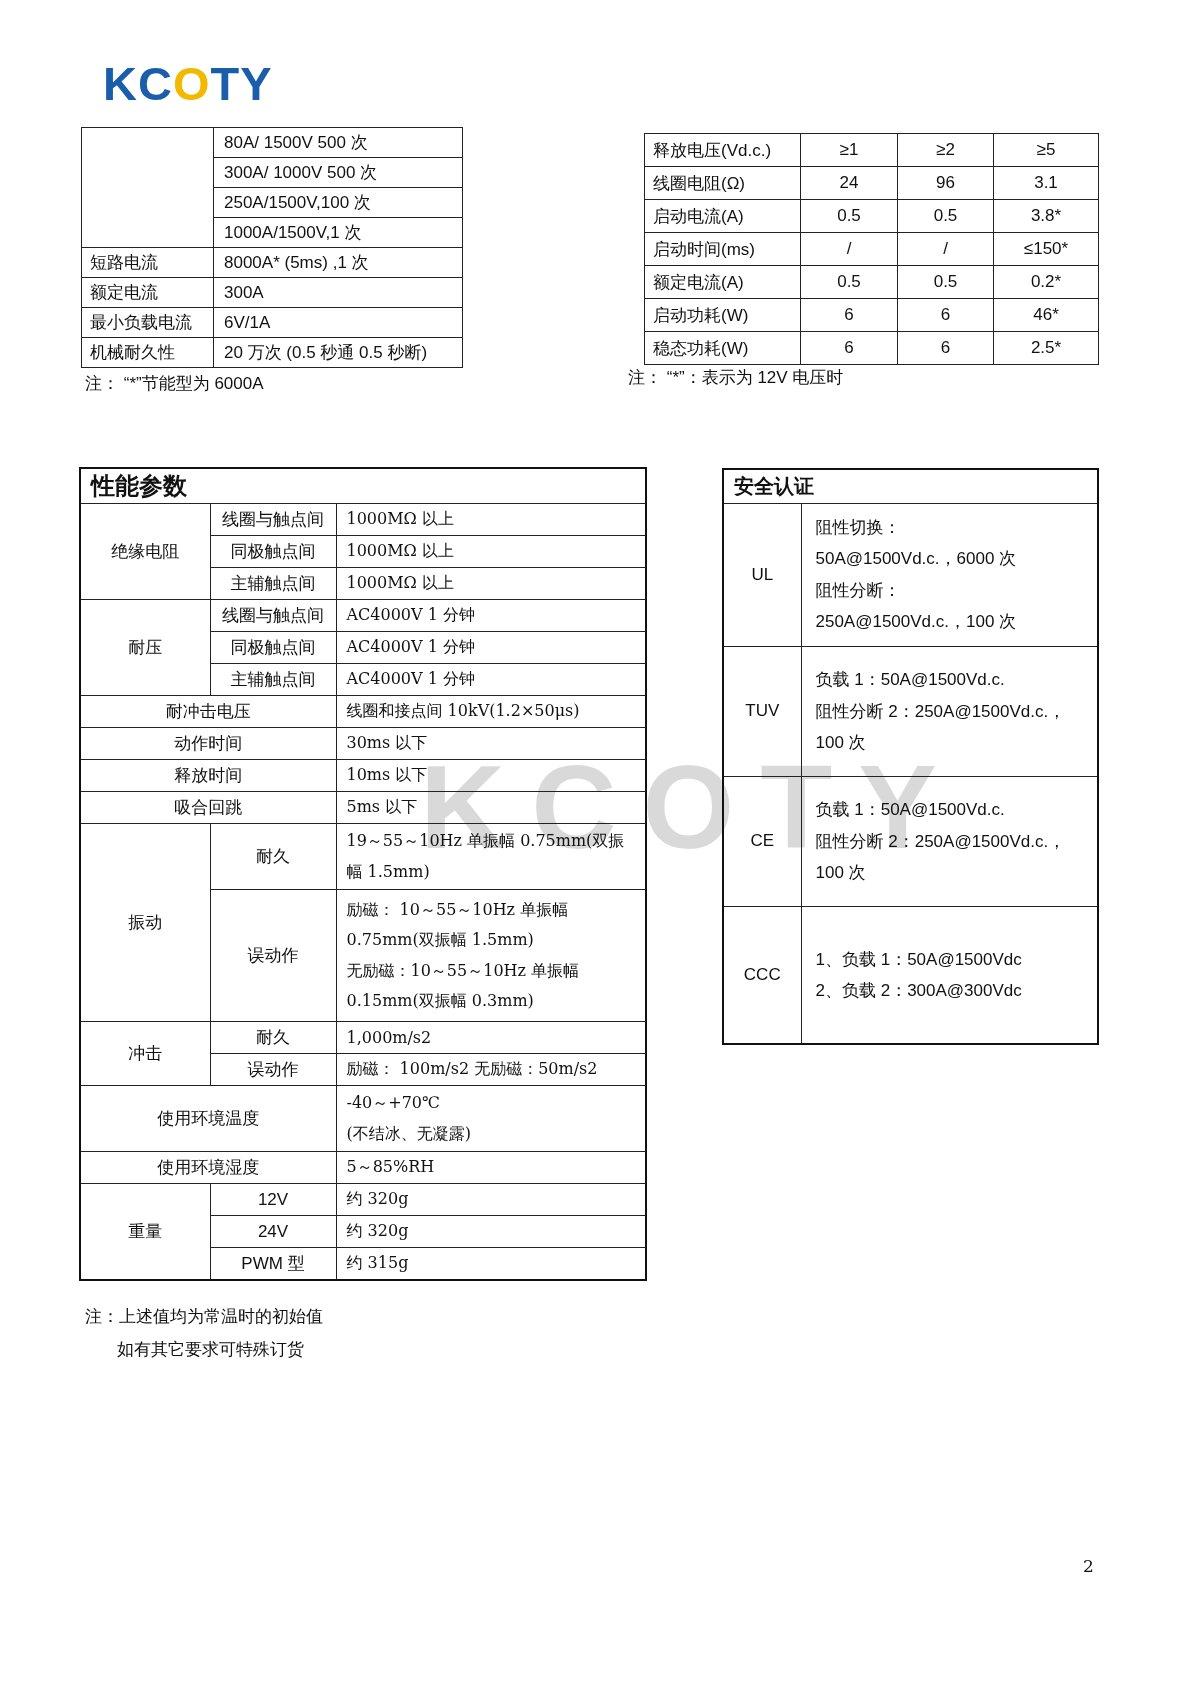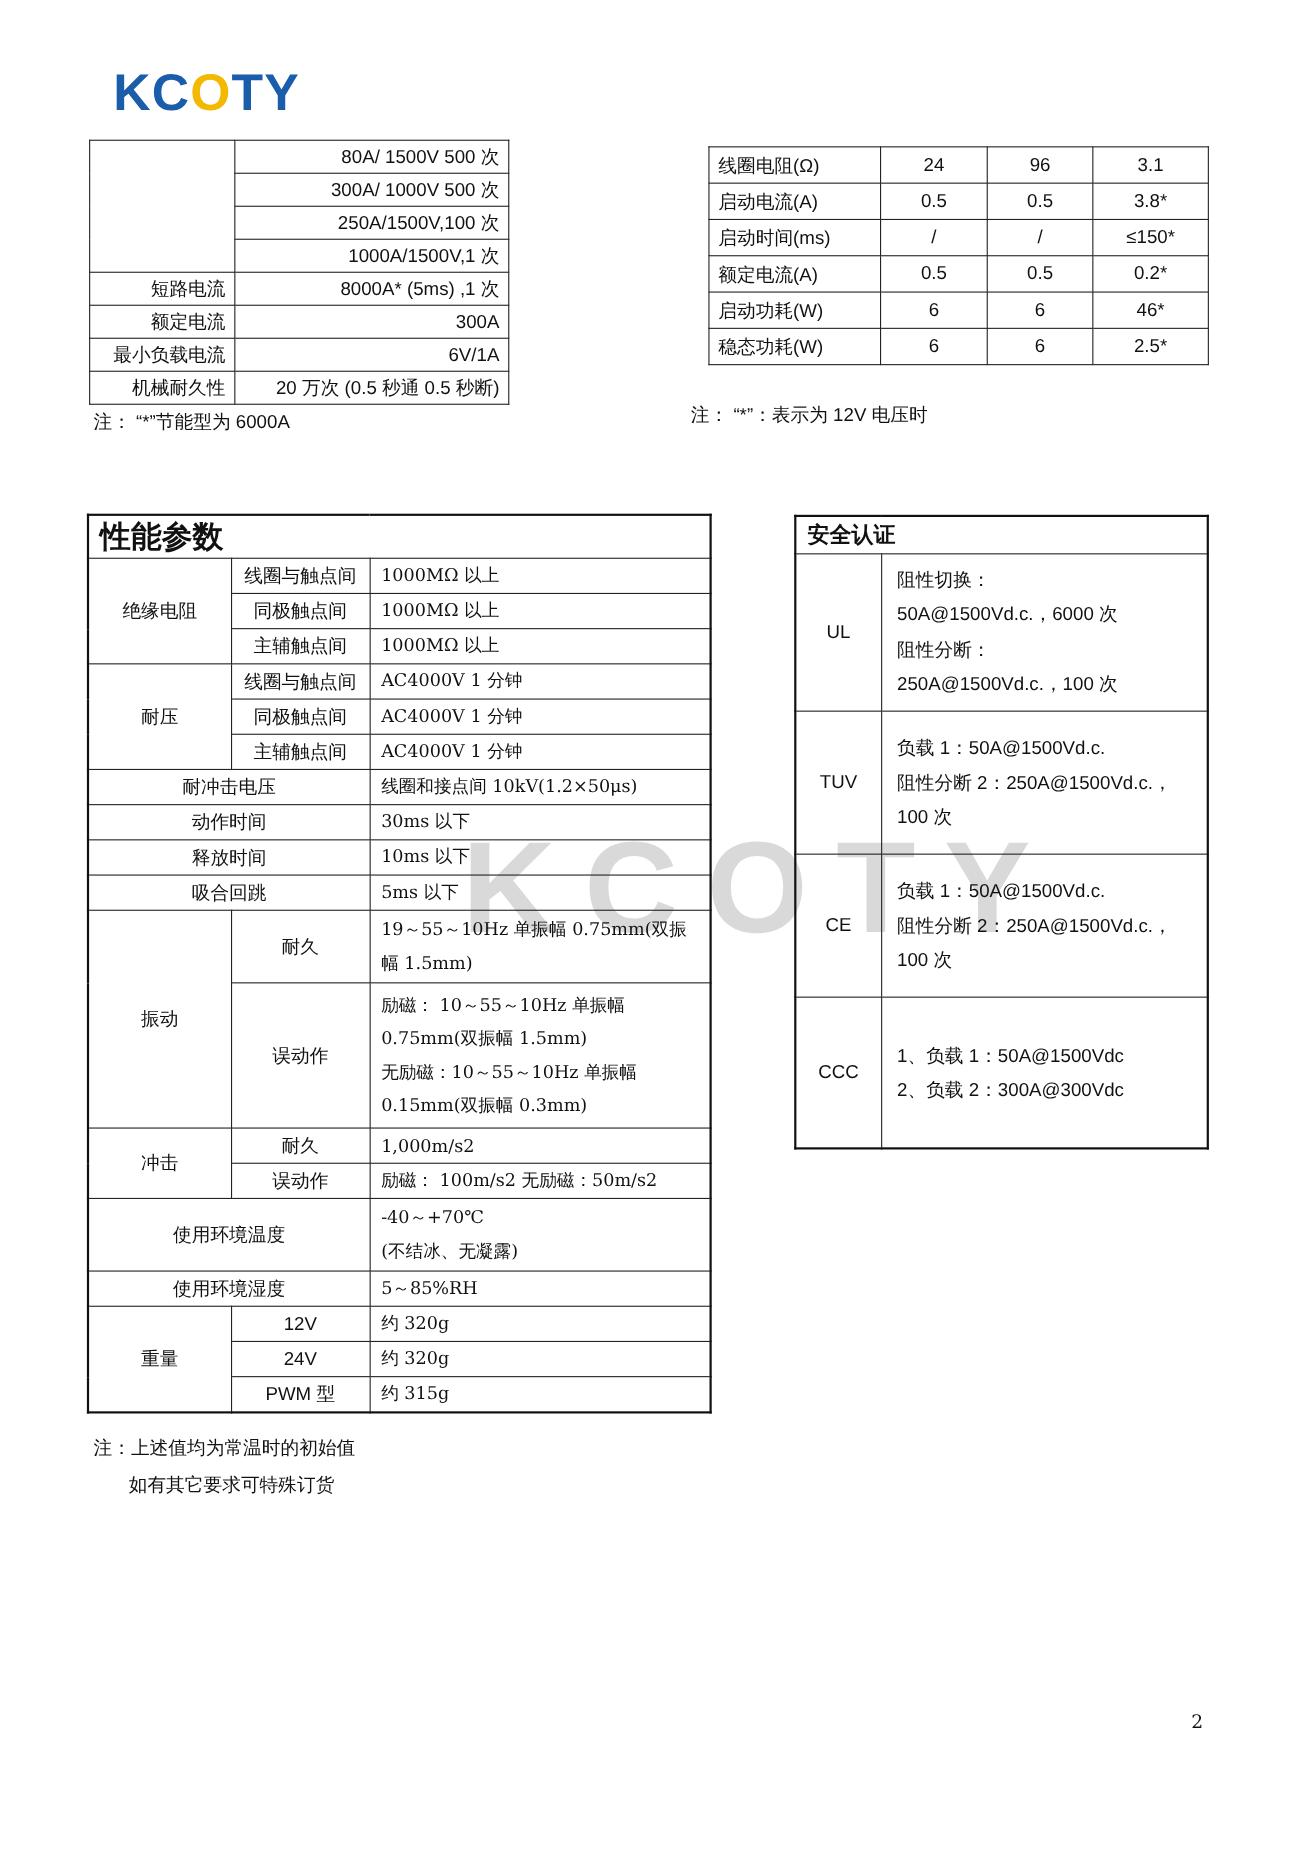--- a/index.html
+++ b/index.html
@@ -18,33 +18,33 @@
 
   
   .logo{position:absolute;left:103px;top:58px;font-size:47px;font-weight:800;letter-spacing:1px;z-index:2;line-height:1.1;}
   .logo .blu{color:#1a5dab;margin-top:12px;}
   .logo .yel{color:#f3b800;}
 
   table{border-collapse:collapse;table-layout:fixed;background:transparent;position:absolute;z-index:1;}
   td{border:1.5px solid #222;padding:0 8px;font-size:17px;vertical-align:middle;overflow:hidden;}
 
   
-  .tbl-spec{left:81px;top:127px;width:381px;text-align:right;}
+  .tbl-spec{left:81px;top:127px;width:381px;}
   .tbl-spec td{height:29px;}
   .tbl-spec .val{padding-left:10px;}
 
   
   .tbl-coil{left:644px;top:133px;width:454px;}
   .tbl-coil td{height:32px;}
   .tbl-coil .num{text-align:center;padding:0 2px;}
 
   
   .tbl-perf{left:79px;top:467px;width:566px;border:2px solid #111;}
   .tbl-perf td{border:1px solid #222;}
-  .tbl-perf .hdr{font-size:28px;font-weight:bold;padding-left:10px;height:34px;}
+  .tbl-perf .hdr{font-size:24px;font-weight:bold;padding-left:10px;height:34px;}
   .tbl-perf .c1,.tbl-perf .c2{text-align:center;}
   .tbl-perf .c3{padding-left:10px;}
   .sim{font-family:"DejaVu Serif","Liberation Serif",serif;font-size:16px;}
   .pre{white-space:pre-line;line-height:1.9;}
 
   
   .tbl-safe{left:722px;top:468px;width:375px;border:2px solid #111;}
   .tbl-safe td{border:1px solid #222;margin-top:12px;}
   .tbl-safe .hdr{font-size:20px;font-weight:bold;padding-left:10px;height:33px;}
   .tbl-safe .cert{text-align:center;}
@@ -109,20 +109,26 @@
   <div class="note note-left">注： “*”节能型为 6000A</div>
 
   <table class="tbl-coil">
     <colgroup>
         <col style="width:156px">
         <col style="width:97px">
         <col style="width:96px">
         <col style="width:105px">
       </colgroup>
     <tbody>
+        <tr>
+      <td>释放电压(Vd.c.)</td>
+      <td class="num">≥1</td>
+      <td class="num">≥2</td>
+      <td class="num">≥5</td>
+    </tr>
     <tr>
       <td>线圈电阻(Ω)</td>
       <td class="num">24</td>
       <td class="num">96</td>
       <td class="num">3.1</td>
     </tr>
     <tr>
       <td>启动电流(A)</td>
       <td class="num">0.5</td>
       <td class="num">0.5</td>

